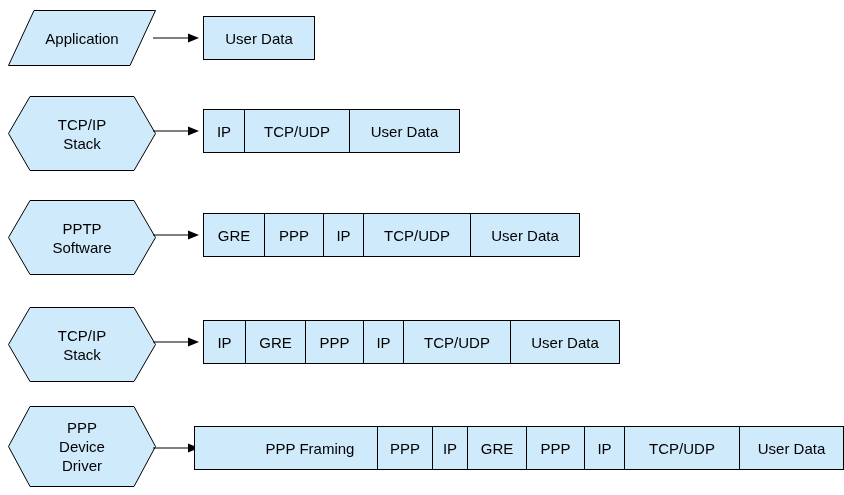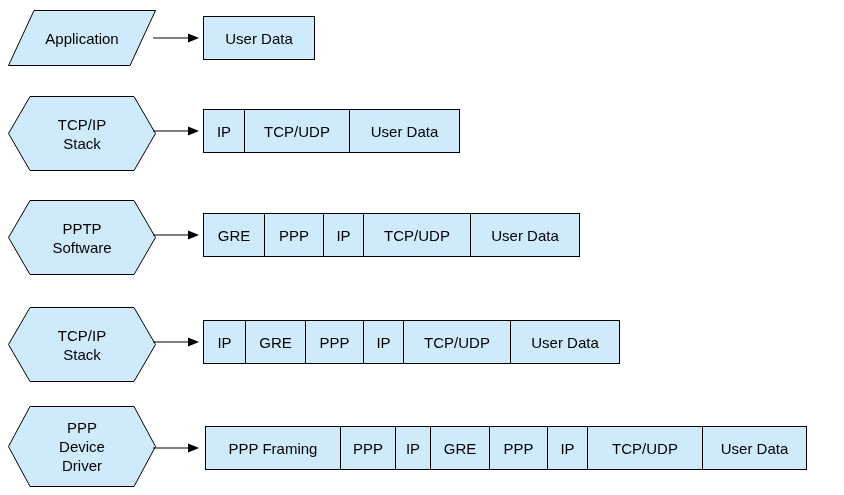--- a/index.html
+++ b/index.html
@@ -180,21 +180,21 @@
         <div class="stage-label" style="top: 12px;">PPP
 Device
 Driver</div>
       </div>
       <div class="arrow" style="left: 153px; top: 442px;">
         <svg width="46" height="12">
           <line x1="0" y1="6" x2="36" y2="6" stroke="#000000" stroke-width="1.2"></line>
           <polygon points="35,1.5 46,6 35,10.5" fill="#000000"></polygon>
         </svg>
       </div>
-      <div class="packet" style="left: 205px; top: 426px;">
+      <div class="packet" style="left: 194px; top: 426px; padding-left: 48px;">
         <div class="field" style="width: 135px;">PPP Framing</div>
         <div class="field" style="width: 55px;">PPP</div>
         <div class="field" style="width: 35px;">IP</div>
         <div class="field" style="width: 59px;">GRE</div>
         <div class="field" style="width: 58px;">PPP</div>
         <div class="field" style="width: 40px;">IP</div>
         <div class="field" style="width: 115px;">TCP/UDP</div>
         <div class="field" style="width: 103px;">User Data</div>
       </div>
     </div>

